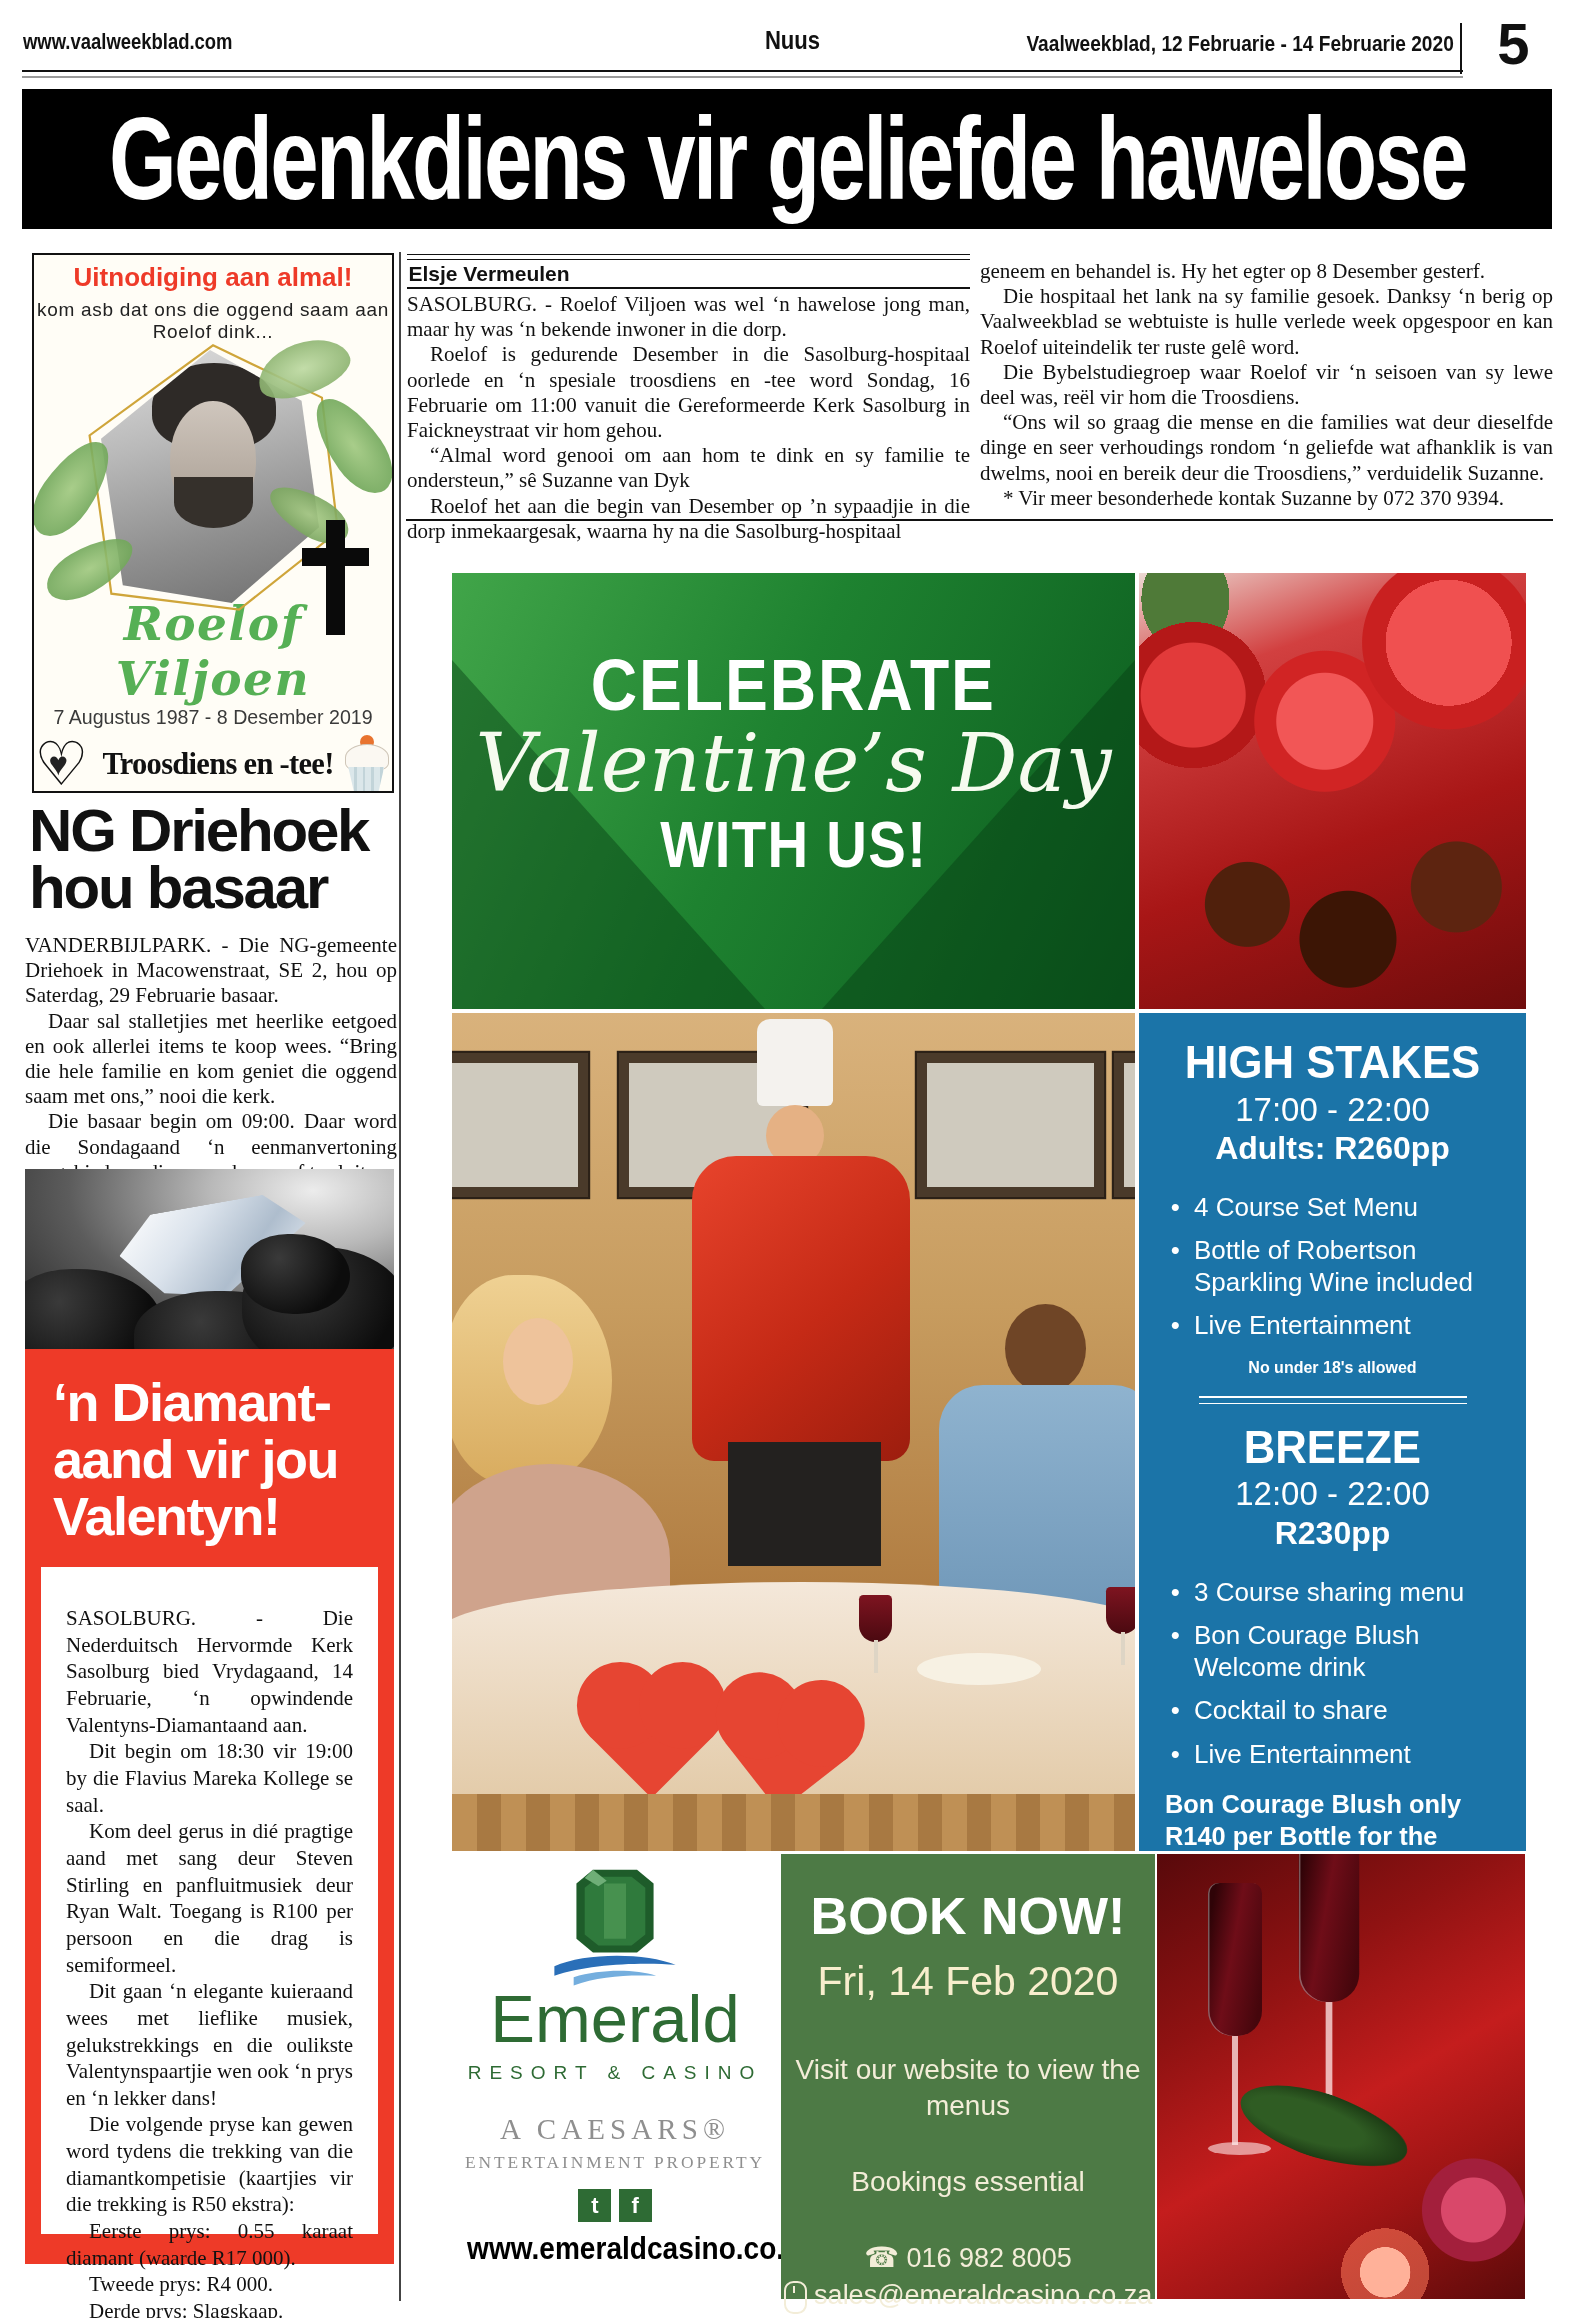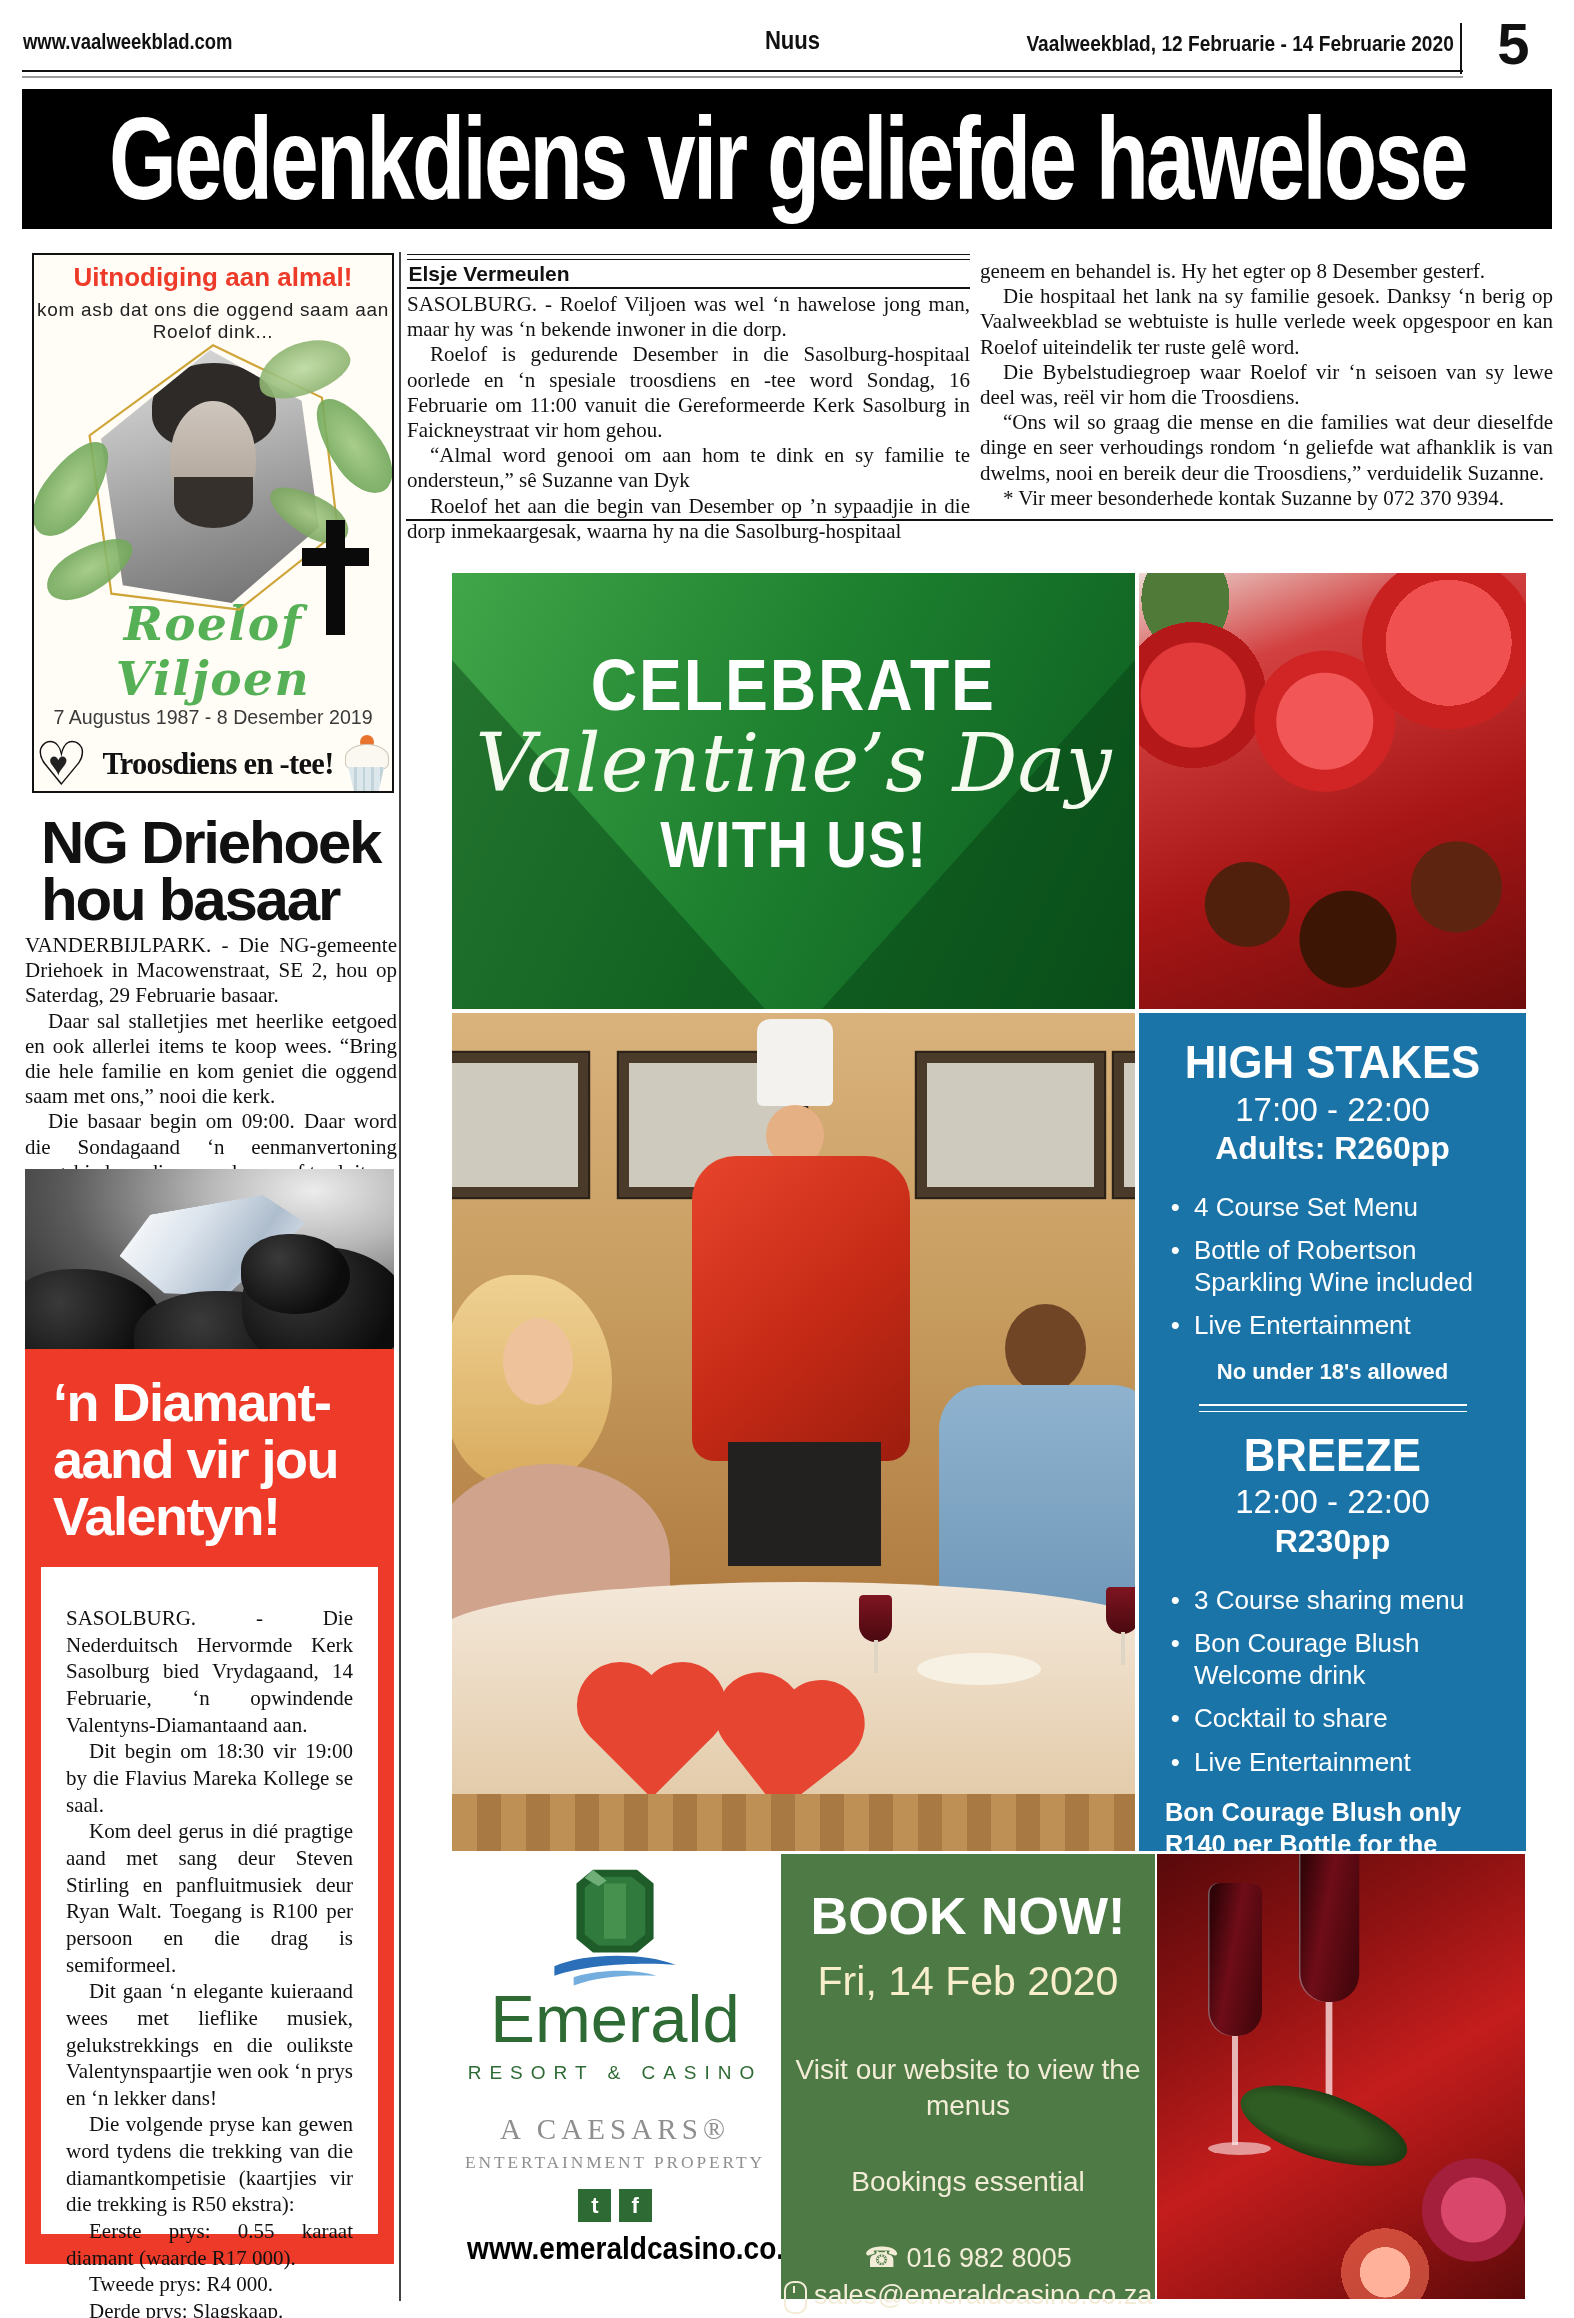--- a/index.html
+++ b/index.html
@@ -59,21 +59,21 @@
   .heart-doodle .i{position:absolute;left:14.5px;top:11.6px;font-size:33px;line-height:33px;color:#222;}
   .event-text{font:bold 30.5px "Liberation Serif",serif;letter-spacing:-0.7px;}
   .cupcake{position:relative;width:51px;height:60px;}
   .cupcake .cherry{position:absolute;left:19px;top:0;width:14.5px;height:14.5px;border-radius:50%;background:#e8732f;}
   .cupcake .frost{position:absolute;left:4.4px;top:8.7px;width:42px;height:25px;border-radius:50% 50% 30% 30%;
         background:#fbf8f2;border:1.5px solid #cfc6b8;}
   .cupcake .cup{position:absolute;left:7.3px;top:32px;width:36px;height:25px;
         background:repeating-linear-gradient(90deg,#dbe7ea 0 5.8px,#c2d4d9 5.8px 8.7px);
         clip-path:polygon(0 0,100% 0,84% 100%,16% 100%);}
   
-  .ng-head{position:absolute;left:25px;top:798px;width:372px;margin:16px;
+  .ng-head{position:absolute;left:25px;top:798px;width:372px;margin:4px;
         font:bold 60px "Liberation Sans",sans-serif;letter-spacing:-2.2px;line-height:.95;}
   .ng-body{position:absolute;left:25px;top:933px;width:372px;font-size:20.4px;line-height:1.21;text-align:justify;}
   .ng-body p,.abody p,.wh-body p{margin:0;}
   .ind{text-indent:23px;}
   
   .diamond-img{position:absolute;left:25px;top:1169px;width:369px;height:180px;overflow:hidden;
         background:radial-gradient(ellipse at 78% 12%,#ececec 0%,#b9b9b9 25%,#5c5c5c 60%,#1d1d1d 100%);}
   .gem{position:absolute;left:95px;top:35px;width:189px;height:93px;transform:rotate(-10deg);
         background:linear-gradient(135deg,#ffffff,#dbe3ec 35%,#aebdcd 65%,#f0f4f9);
         clip-path:polygon(20% 0,80% 0,100% 38%,52% 100%,20% 86%,0 38%);}
@@ -158,21 +158,21 @@
   .ad-blue{position:absolute;left:1139px;top:1013px;width:387px;height:838px;color:#fff;
         background:var(--panel_blue,#1b74a8);font-family:"Liberation Sans",sans-serif;padding:0;}
   .bl-inner{padding:22px 26px 0 26px;}
   .pan-title{font-weight:bold;font-size:46px;text-align:center;letter-spacing:0;}
   .pan-title span{display:inline-block;transform:scaleX(.95);}
   .pan-time{text-align:center;font-size:33px;margin-top:1.5px;}
   .pan-price{text-align:center;font-size:32px;font-weight:bold;margin-top:1.5px;}
   ul.blist{list-style:none;margin:25px 0 0;padding:0;font-size:26px;}
   ul.blist li{position:relative;padding-left:29px;margin-bottom:11.6px;line-height:1.22;}
   ul.blist li::before{content:"•";position:absolute;left:5.8px;top:0;}
-  .pan-note{text-align:center;font-weight:bold;font-size:22px;margin-top:17.4px;}
+  .pan-note{text-align:center;font-weight:bold;font-size:16px;margin-top:17.4px;}
   .divider{width:80%;margin:19px auto 16px;height:4.4px;border-top:2.9px solid #fff;border-bottom:1.5px solid #fff;}
   .bz-note{font-weight:bold;font-size:25.4px;margin-top:19px;line-height:1.25;text-align:left;}
   
   .ad-logo{position:absolute;left:452px;top:1854px;width:326px;height:445px;background:#fff;text-align:center;}
   .gemlogo{margin-top:13px;}
   .brand-name{font:67px "Liberation Sans",sans-serif;color:var(--emerald_green,#2e6b34);margin-top:-14.5px;letter-spacing:0;}
   .brand-tag{font:19px "Liberation Sans",sans-serif;letter-spacing:8px;color:var(--emerald_green,#2e6b34);margin-top:5.8px;}
   .caesars{font:29px "Liberation Serif",serif;letter-spacing:5.1px;color:var(--caesars_grey,#8f8f8f);margin-top:29px;}
   .caesars-sub{font:17.4px "Liberation Serif",serif;letter-spacing:2.9px;color:var(--caesars_grey,#8f8f8f);margin-top:5.8px;}
   .social{margin-top:16px;display:flex;justify-content:center;gap:7.3px;}

